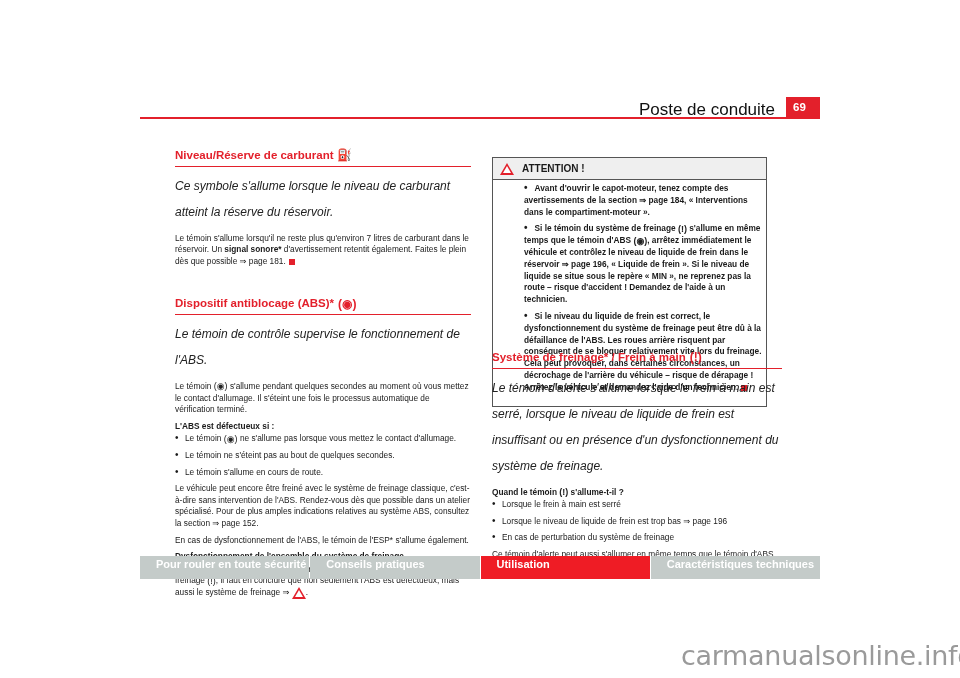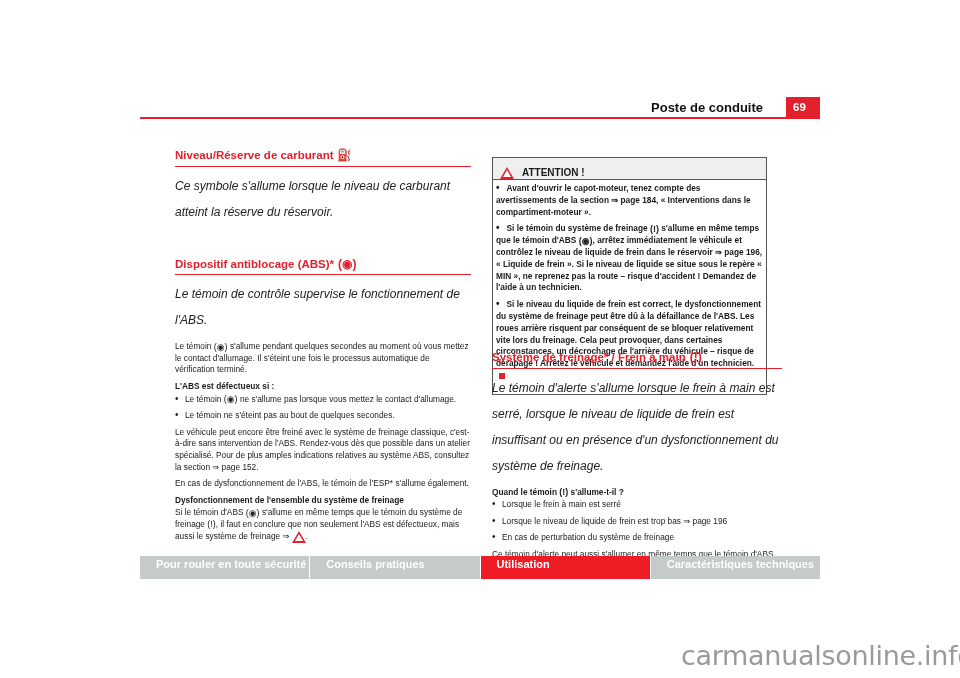--- a/index.html
+++ b/index.html
@@ -1,37 +1,37 @@
 <!DOCTYPE html>
 <html><head>
   <meta charset="utf-8">
   <style>
     html,body{margin:0;padding:0;background:#fff;}
     body{width:960px;height:678px;position:relative;overflow:hidden;font-family:"Liberation Sans",sans-serif;color:#1a1a1a;}
     .hdr-line{position:absolute;left:140px;top:117px;width:680px;height:2px;background:#e3202b;}
-    .hdr-title{position:absolute;left:588px;top:100px;width:175px;text-align:right;font-weight:bold;font-size:13px;color:#111;}
+    .hdr-title{position:absolute;left:600px;top:100px;width:175px;text-align:right;font-weight:normal;font-size:17px;color:#111;}
     .hdr-page{position:absolute;left:786px;top:97px;width:34px;height:22px;background:#e3202b;color:#fff;font-weight:bold;font-size:11.5px;box-sizing:border-box;padding:4px 8px 0 7px;}
     .col{position:absolute;font-size:8.3px;line-height:11.6px;}
     .col-left{left:175px;top:150px;width:296px;}
     h2{margin:0;font-size:11.5px;font-weight:bold;color:#e3202b;border-bottom:1px solid #e3202b;padding-bottom:4px;display:flex;align-items:center;gap:4px;}
     .lead{font-style:italic;font-size:12px;line-height:26px;margin:6px 0 8px 0;color:#222;}
     p{margin:0 0 5px 0;}
     .sub{font-weight:bold;margin:5px 0 1px 0;}
     ul{margin:0 0 4px 0;padding:0;list-style:none;}
     li{position:relative;padding-left:10px;margin-bottom:5px;}
     li::before{content:"\2022";position:absolute;left:0;top:-1px;font-size:10px;}
     .end{display:inline-block;width:6px;height:6px;background:#e3202b;margin-left:3px;vertical-align:middle;}
     .cont{display:inline-block;width:0;height:0;border-left:7px solid #e3202b;border-top:5px solid transparent;border-bottom:5px solid transparent;margin-left:4px;vertical-align:middle;}
     .ico{display:inline-block;color:#222;font-size:9px;line-height:9px;vertical-align:middle;}
     .ico-red{color:#e3202b;font-size:12px;}
     .tri{display:inline-block;width:0;height:0;border-left:7px solid transparent;border-right:7px solid transparent;border-bottom:12px solid #e3202b;position:relative;vertical-align:middle;}
     .tri::after{content:"";position:absolute;left:-4px;top:3px;border-left:4px solid transparent;border-right:4px solid transparent;border-bottom:7px solid #fff;}
     .attn{position:absolute;left:492px;top:157px;width:275px;border:1px solid #555;box-sizing:border-box;font-size:8.3px;line-height:11.8px;font-weight:bold;}
-    .attn-hdr{background:#efefef;border-bottom:1px solid #555;height:21px;display:flex;align-items:flex-end;gap:8px;padding-left:7px;font-size:10px;}
-    .attn-body{padding:2px 3px 4px 3px;}
+    .attn-hdr{background:#efefef;border-bottom:1px solid #555;height:21px;display:flex;align-items:center;gap:8px;padding-left:7px;font-size:10px;}
+    .attn-body{padding:2px 3px 4px 3px;margin-left:28px;}
     .attn-body li{padding-left:0;text-indent:0;margin-bottom:4px;}
     .attn-body li::before{position:static;margin-right:7px;}
     .col-right2{left:492px;top:352px;width:290px;}
     .nav{position:absolute;left:140px;top:556px;width:680px;height:23px;display:flex;gap:1px;}
     .nav-tab{flex:1;background:#c4cbc9;color:#fff;font-size:11px;font-weight:bold;padding:2px 0 0 16px;}
     .nav-tab.active{background:#ef1c25;}
     .wm{position:absolute;left:681px;top:640px;font-size:27px;color:#9a9a9a;font-family:"DejaVu Sans",sans-serif;letter-spacing:-0.3px;}
   </style>
 </head>
 <body>
@@ -39,32 +39,34 @@
 <div class="hdr-title">Poste de conduite</div>
 <div class="hdr-page">69</div>
 <div class="hdr-line"></div>
 
 <div class="col col-left">
   <h2>
     <span>Niveau/Réserve de carburant</span>
     <span class="ico ico-red">⛽</span>
   </h2>
   <div class="lead">Ce symbole s'allume lorsque le niveau de carburant atteint la réserve du réservoir.</div>
+  <p><span>Le témoin s'allume lorsqu'il ne reste plus qu'environ 7 litres de carburant dans le réservoir. Un </span><b>signal sonore*</b><span> d'avertissement retentit également. Faites le plein dès que possible ⇒ page 181.</span><span class="end"></span></p>
 
   <div style="height:26px"></div>
   <h2>
     <span>Dispositif antiblocage (ABS)*</span>
     <span class="ico ico-red">(◉)</span>
   </h2>
   <div class="lead">Le témoin de contrôle supervise le fonctionnement de l'ABS.</div>
   <p><span>Le témoin </span><span class="ico">(◉)</span><span> s'allume pendant quelques secondes au moment où vous mettez le contact d'allumage. Il s'éteint une fois le processus automatique de vérification terminé.</span></p>
   <div class="sub">L'ABS est défectueux si :</div>
   <ul>
     <li><span>Le témoin </span><span class="ico">(◉)</span><span> ne s'allume pas lorsque vous mettez le contact d'allumage.</span></li>
     <li>Le témoin ne s'éteint pas au bout de quelques secondes.</li>
+    <li>Le témoin s'allume en cours de route.</li>
   </ul>
   <p>Le véhicule peut encore être freiné avec le système de freinage classique, c'est-à-dire sans intervention de l'ABS. Rendez-vous dès que possible dans un atelier spécialisé. Pour de plus amples indications relatives au système ABS, consultez la section ⇒ page 152.</p>
   <p>En cas de dysfonctionnement de l'ABS, le témoin de l'ESP* s'allume également.</p>
   <div class="sub">Dysfonctionnement de l'ensemble du système de freinage</div>
   <p><span>Si le témoin d'ABS </span><span class="ico">(◉)</span><span> s'allume en même temps que le témoin du système de freinage </span><span class="ico">(!)</span><span>, il faut en conclure que non seulement l'ABS est défectueux, mais aussi le système de freinage ⇒ </span><span class="tri"></span><span>.</span></p>
 </div>
 
 <div class="attn">
   <div class="attn-hdr">
     <span class="tri"></span>

